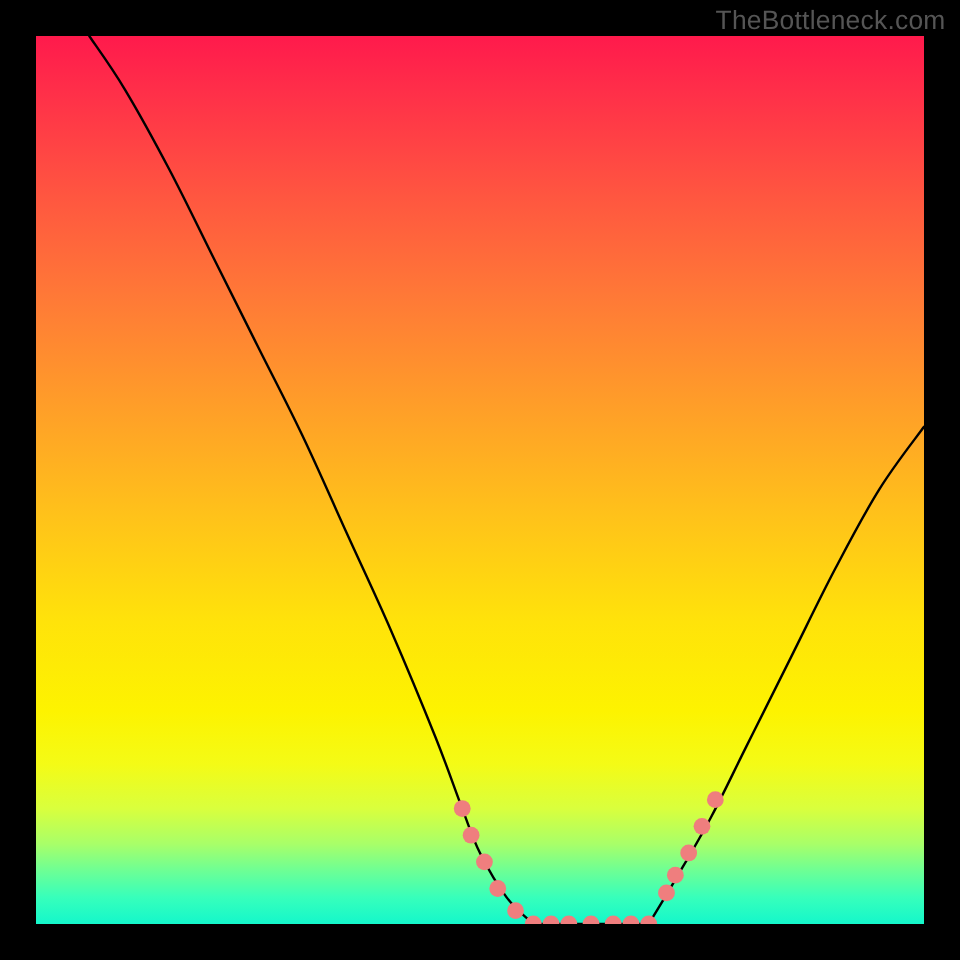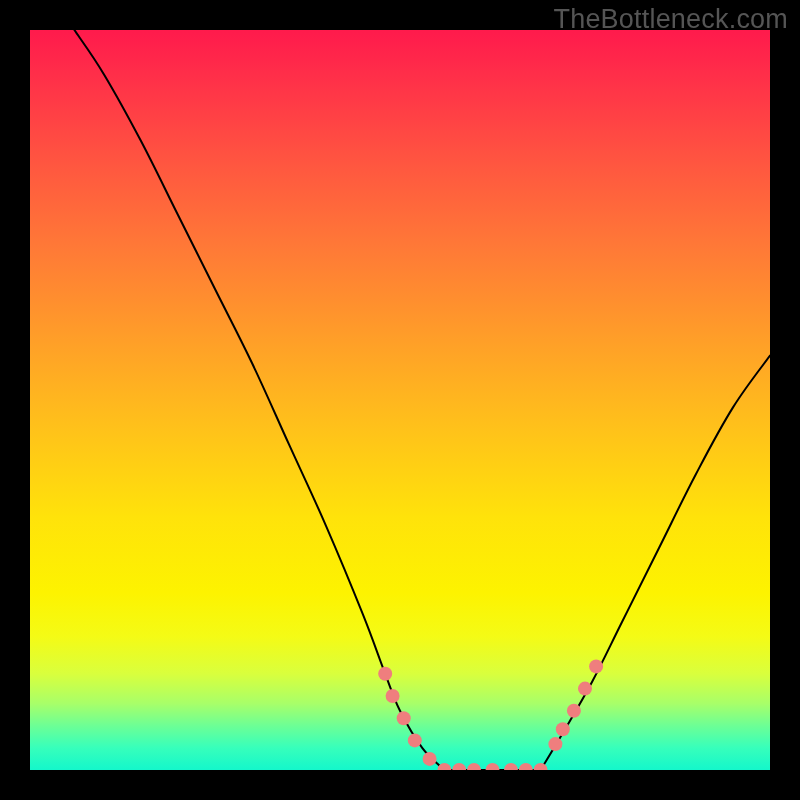--- a/index.html
+++ b/index.html
@@ -15,21 +15,21 @@
     position: relative;
     width: 800px;
     height: 800px;
     background: #000000;
   }
   .watermark {
     position: absolute;
     top: 4px;
     right: 12px;
     color: #555555;
-    font-size: 27px;
+    font-size: 22px;
     font-weight: 500;
     letter-spacing: 0.2px;
     z-index: 10;
   }
   .plot-area {
     position: absolute;
     left: 30px;
     top: 30px;
     width: 740px;
     height: 740px;

